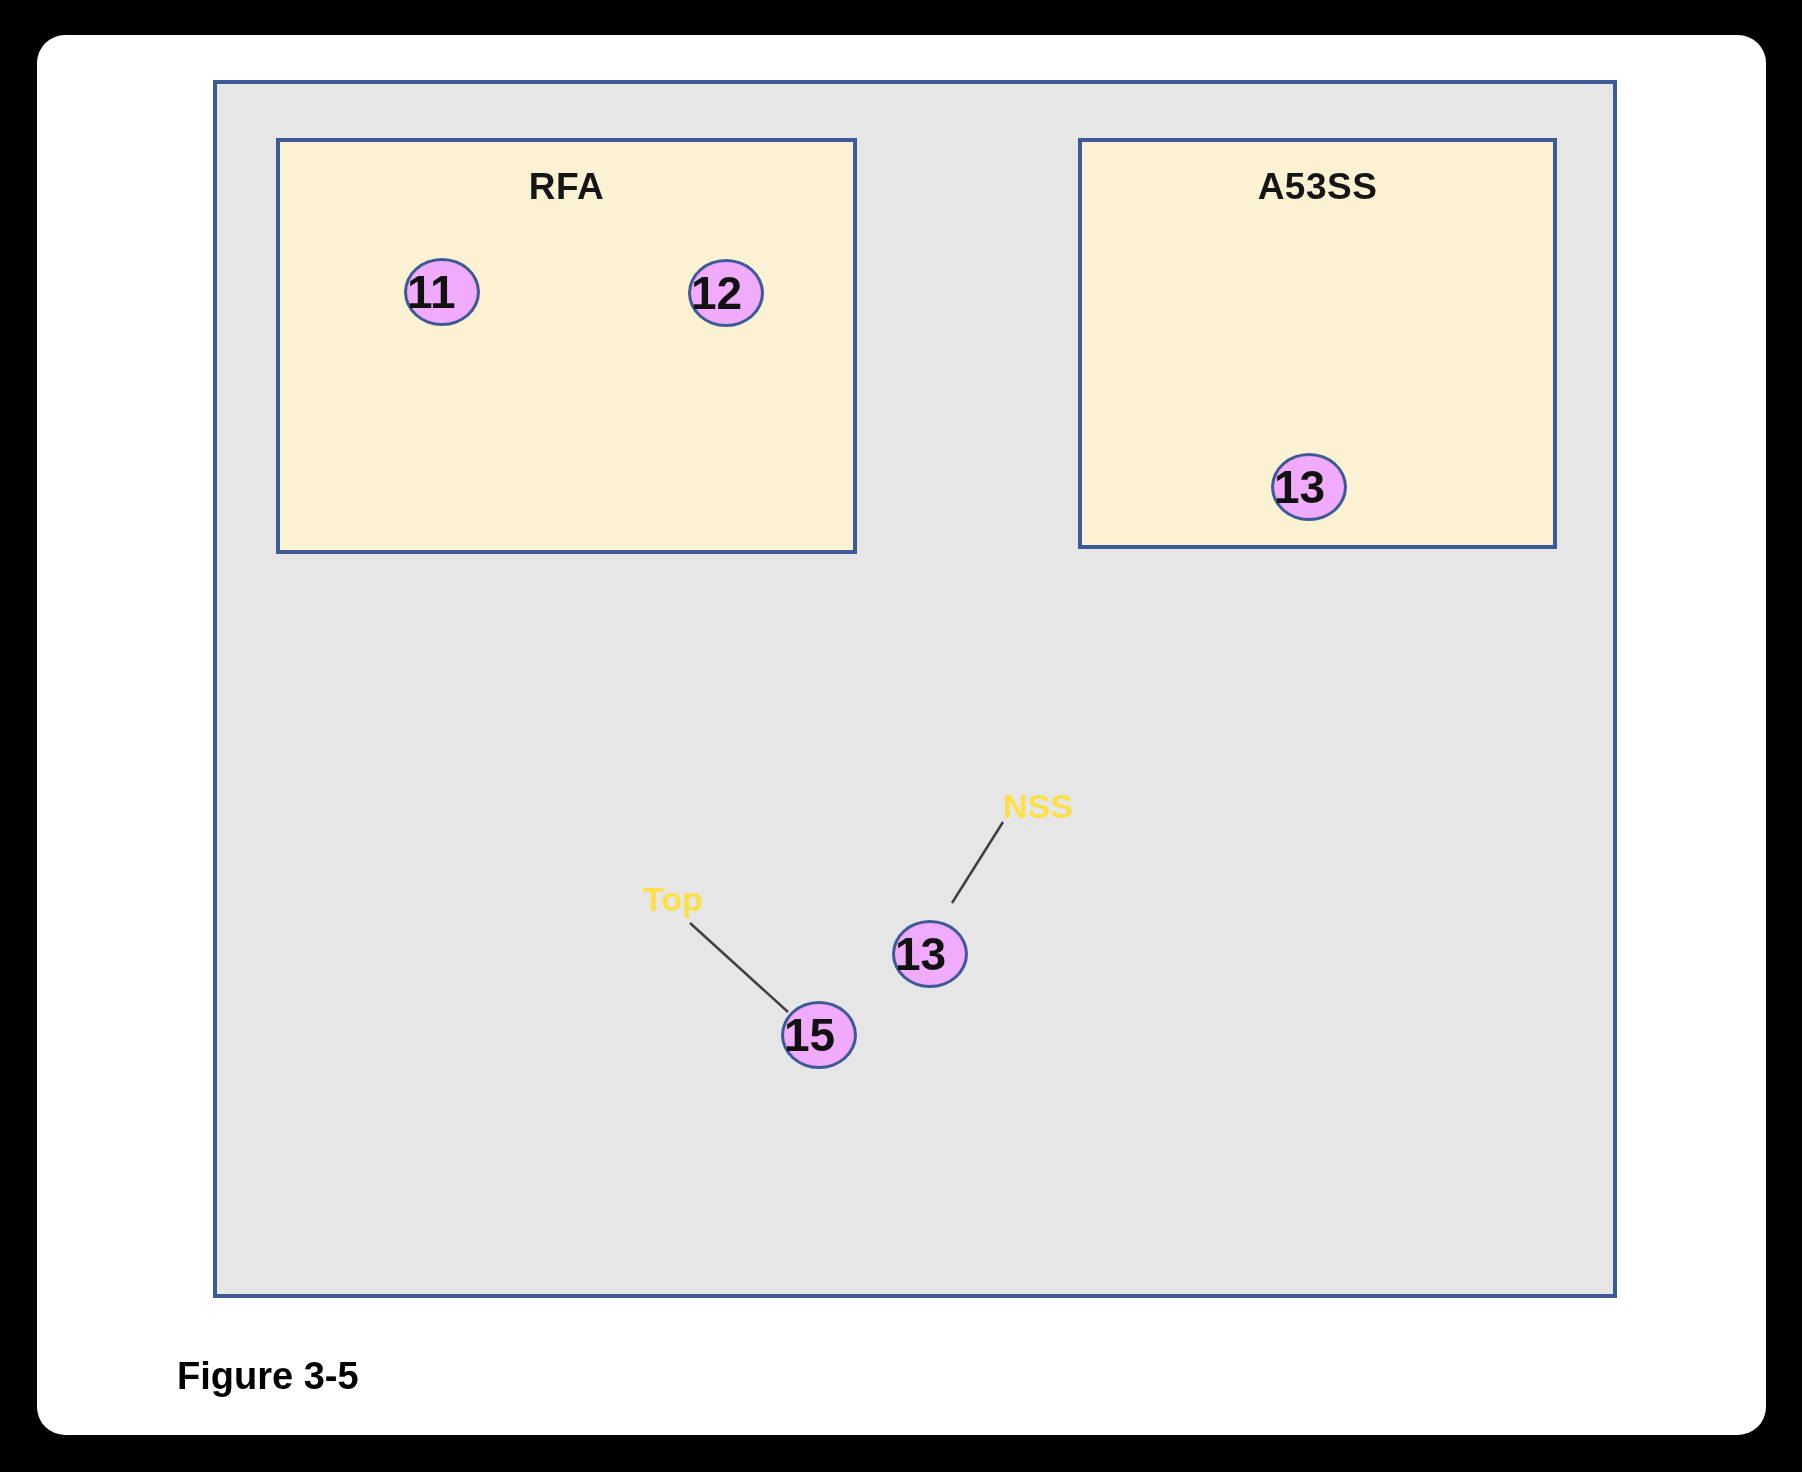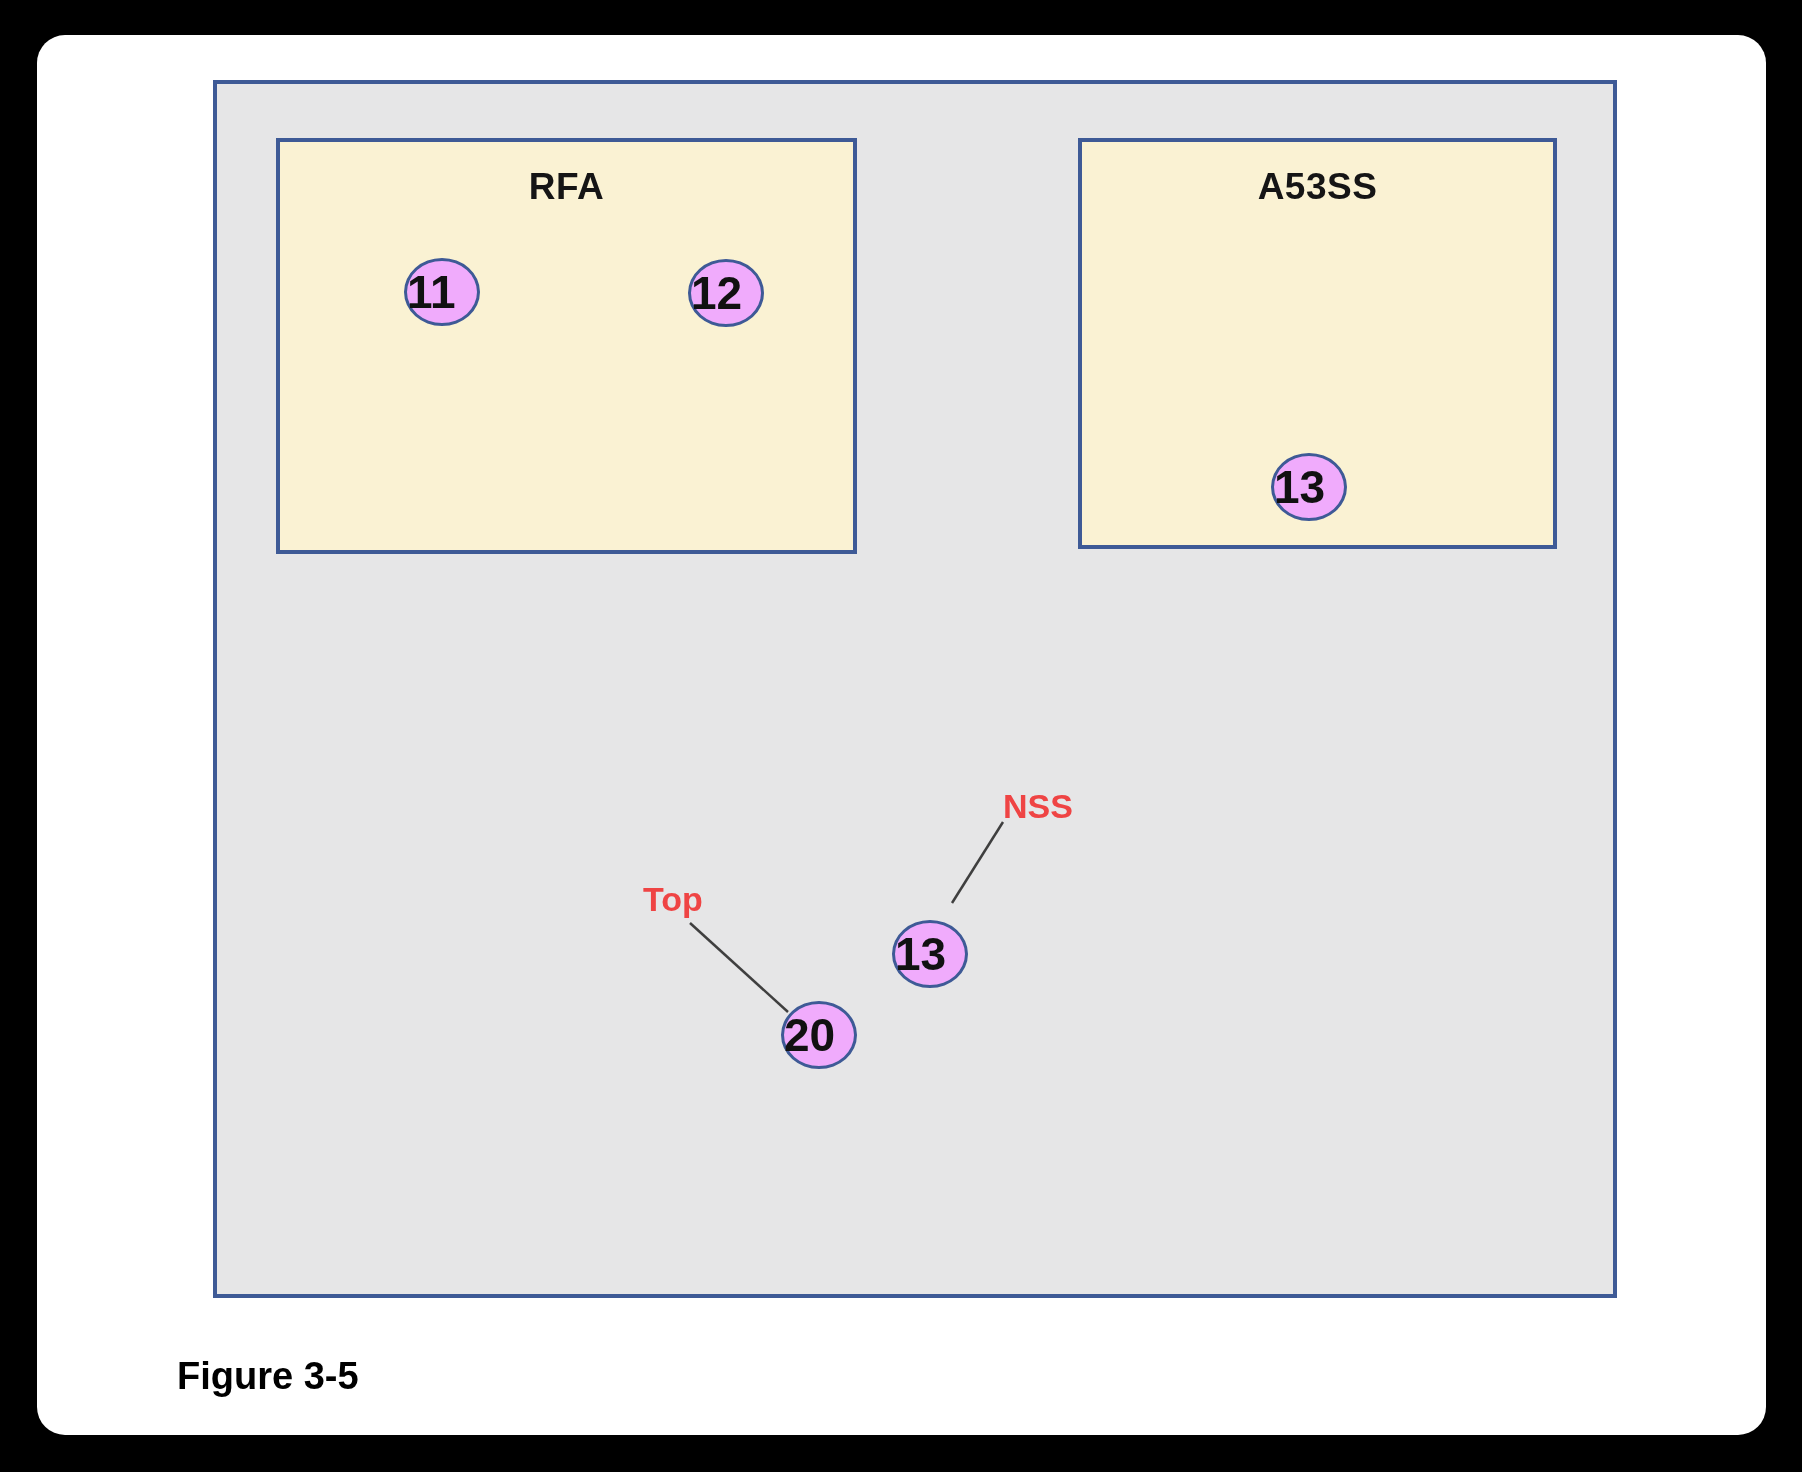--- a/index.html
+++ b/index.html
@@ -47,21 +47,21 @@
     font-size:46px;font-weight:bold;color:#111111;
     line-height:1;
   }
   .sensor.s11{left:404px;top:258px;}
   .sensor.s12{left:688px;top:259px;}
   .sensor.s13{left:892px;top:904px;margin-top:16px;}
   .sensor.s14{left:1271px;top:453px;}
   .sensor.s15{left:781px;top:1001px;}
   .float-label{
     position:absolute;
-    font-size:34px;font-weight:bold;color:#ef4444;line-height:1;
+    font-size:34px;font-weight:bold;color:#fde047;line-height:1;
   }
   .float-label.nss{left:1003px;top:789px;}
   .float-label.top{left:643px;top:882px;}
   .leaders{position:absolute;left:0;top:0;width:1802px;height:1472px;pointer-events:none;}
   .caption{
     position:absolute;left:177px;top:1354px;
     display:flex;gap:24px;
     font-size:38px;font-weight:bold;color:#000000;
     line-height:1.2;white-space:nowrap;
   }
@@ -98,21 +98,21 @@
 
   <div class="sensor s13">
     <span>13</span>
   </div>
 
   <div class="sensor s14">
     <span>13</span>
   </div>
 
   <div class="sensor s15">
-    <span>20</span>
+    <span>15</span>
   </div>
 
   <div class="float-label nss">NSS</div>
 
   <div class="float-label top">Top</div>
 
   <div class="caption">
     <span>Figure 3-5</span>
   </div>
 

